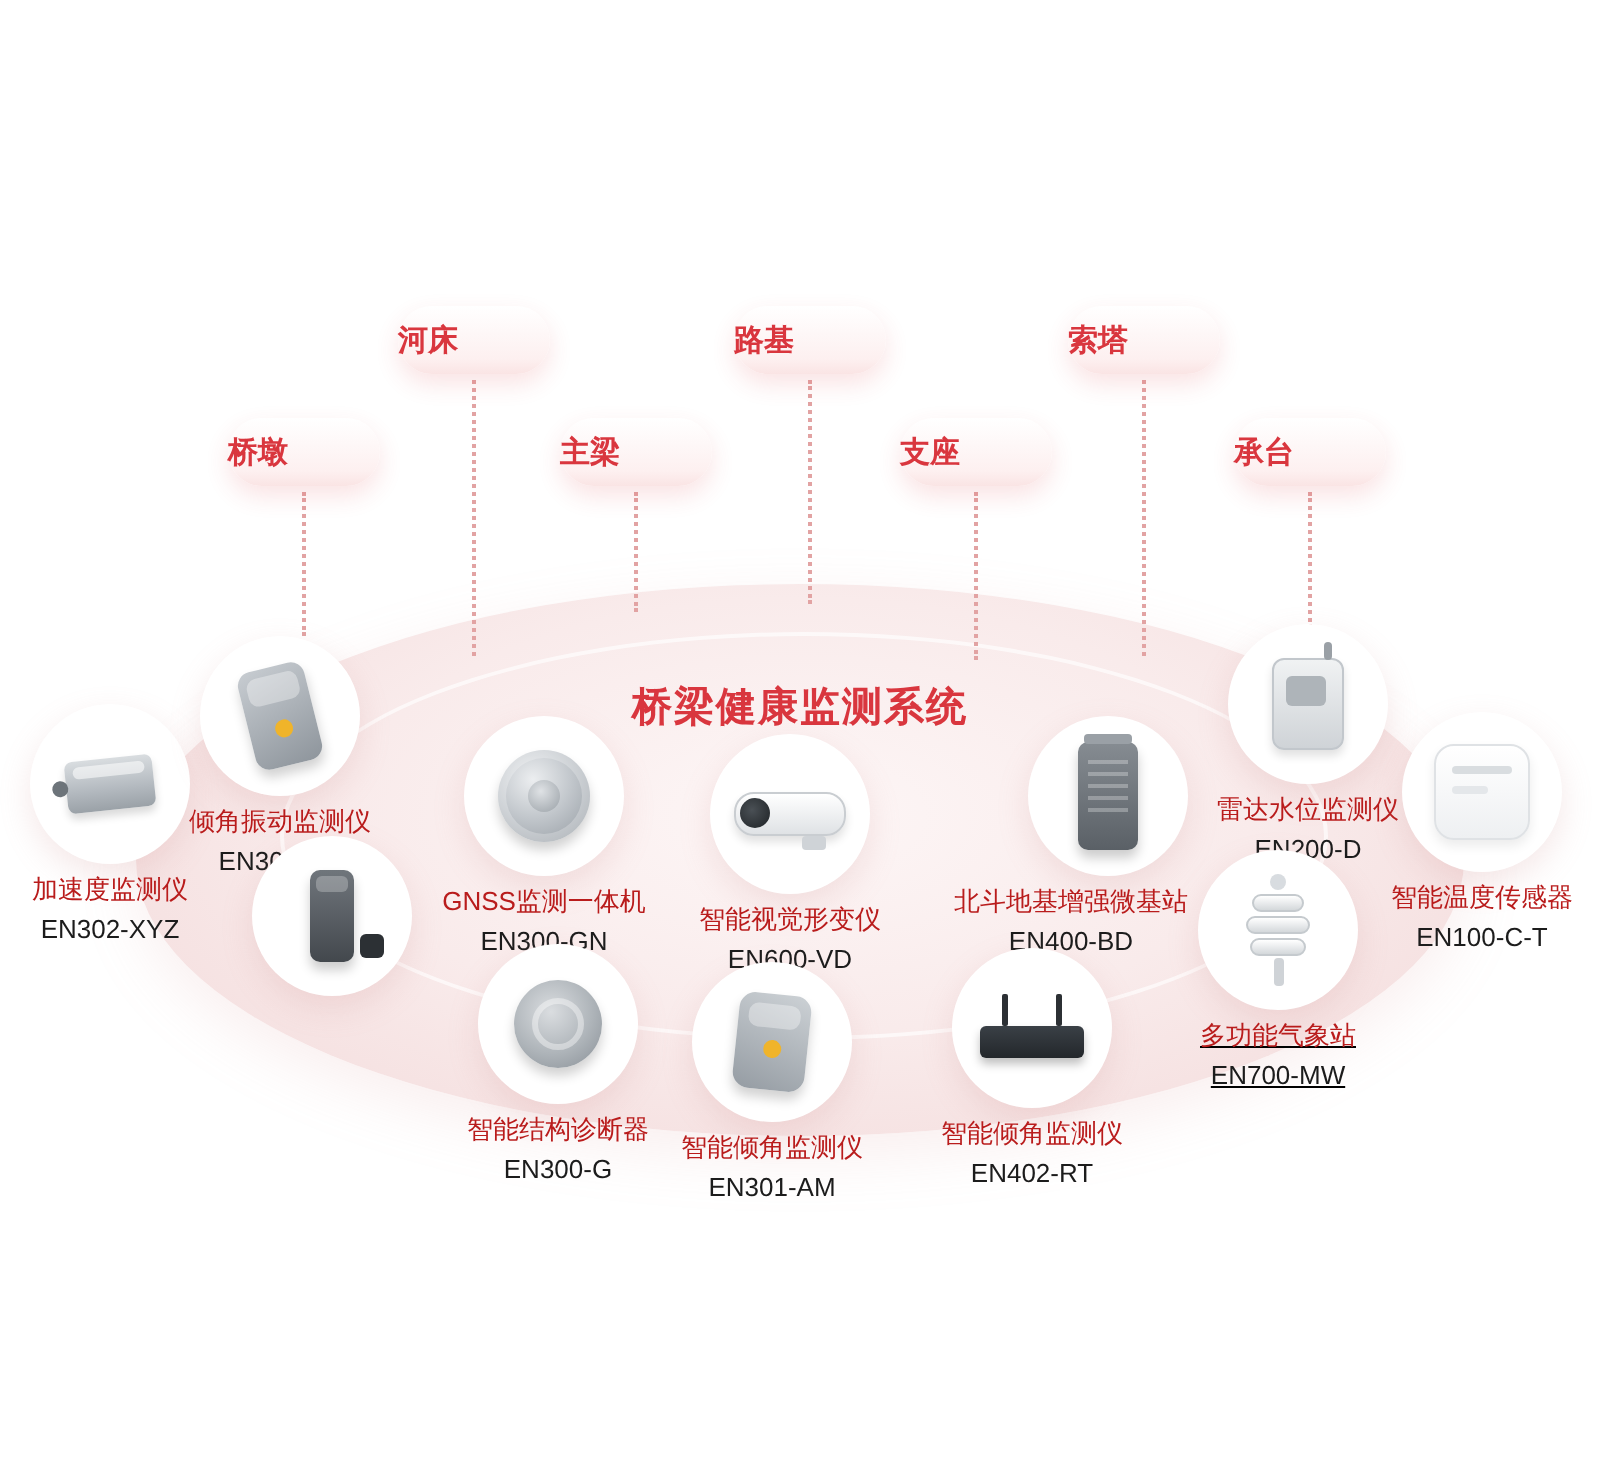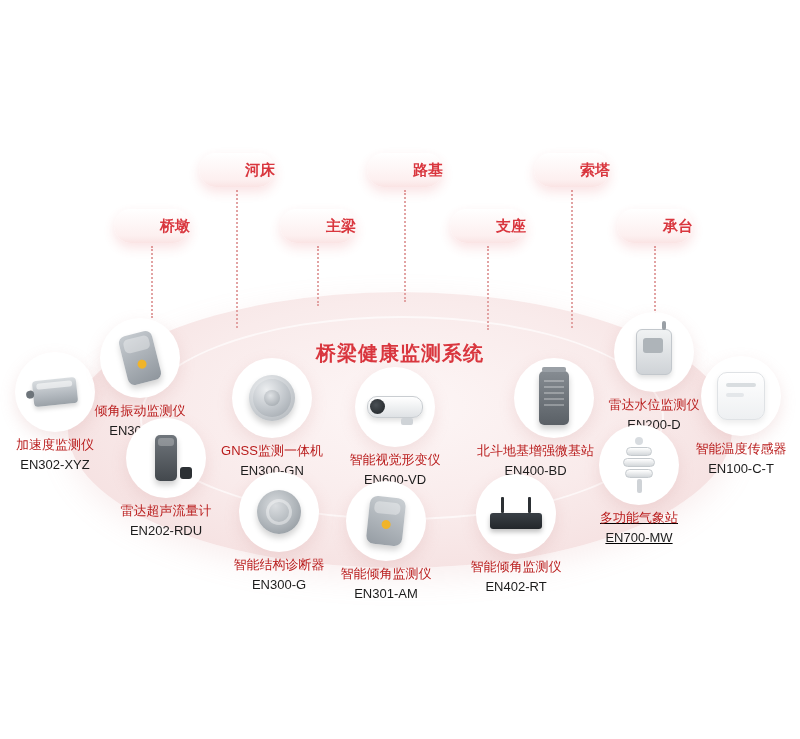--- a/index.html
+++ b/index.html
@@ -20,21 +20,21 @@
   
   .main-title{
     position:absolute;left:0;top:340px;width:800px;text-align:center;z-index:4;
     font-size:20px;font-weight:700;color:#d9363e;letter-spacing:1px;
   }
   
   .pill{
     position:absolute;width:76px;height:34px;border-radius:18px;z-index:6;
     background:linear-gradient(180deg,#ffffff 0%,#fdf0f0 78%,#fae4e4 100%);
     box-shadow:0 5px 12px rgba(217,54,62,.14);
-    display:flex;align-items:center;justify-content:flex-end;
+    display:flex;align-items:center;justify-content:flex-start;
     font-size:15px;font-weight:600;color:#d9363e;cursor:pointer;
   }
   
   .dash{position:absolute;width:0;border-left:2px dotted #e2a3a3;z-index:2;}
   
   .device{position:absolute;width:140px;display:flex;flex-direction:column;align-items:center;z-index:5;}
   .device-circle{
     width:80px;height:80px;border-radius:50%;background:#ffffff;
     box-shadow:0 6px 16px rgba(206,140,140,.20);
     display:flex;align-items:center;justify-content:center;
@@ -175,24 +175,20 @@
     <div class="device-label">
         <div class="device-name">GNSS监测一体机</div>
         <div class="device-model">EN300-GN</div>
       </div>
   </div>
 
   <div class="device" style="left:96px;top:418px;">
     <div class="device-circle">
         <div class="dev dev-flow"></div>
       </div>
-    <div class="device-label">
-        <div class="device-name">雷达超声流量计</div>
-        <div class="device-model">EN202-RDU</div>
-      </div>
   </div>
 
   <div class="device" style="left:325px;top:367px;">
     <div class="device-circle">
         <div class="dev dev-cam"></div>
       </div>
     <div class="device-label">
         <div class="device-name">智能视觉形变仪</div>
         <div class="device-model">EN600-VD</div>
       </div>

